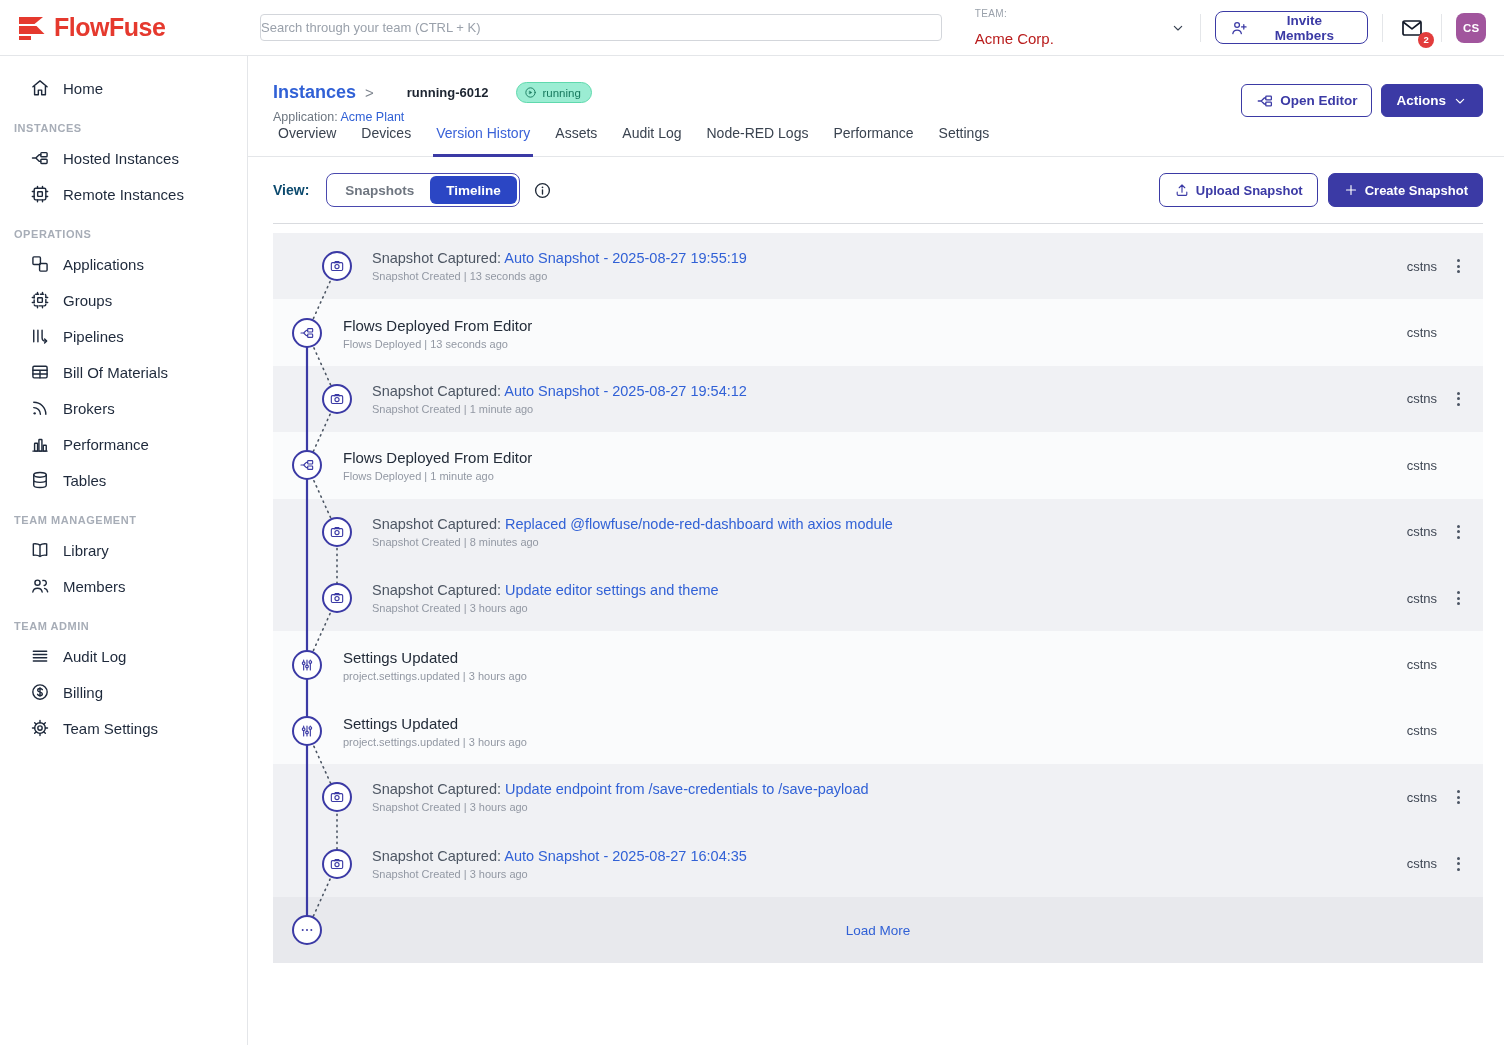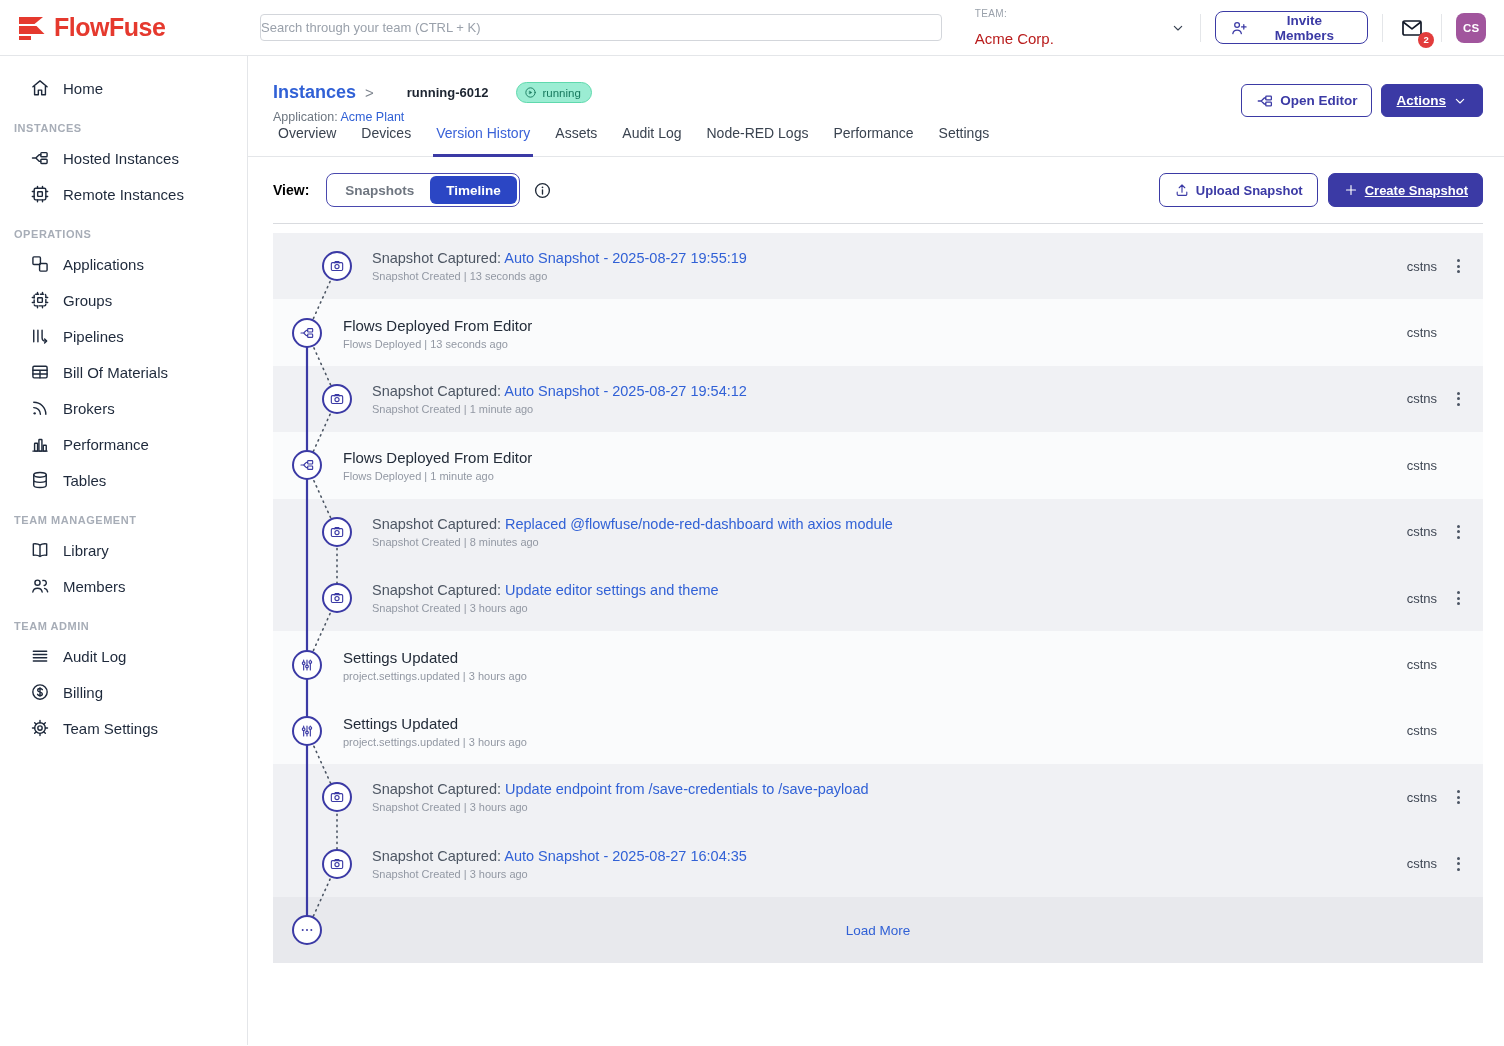--- a/index.html
+++ b/index.html
@@ -41,30 +41,30 @@
   .crumb-root { color:var(--link_blue); font-size:18px; font-weight:bold; cursor:pointer; }
   .crumb-sep { color:#7c838d; font-size:15px; margin:0 9px; }
   .crumb-name { color:#1c2430; font-size:13px; font-weight:bold;margin-left:24px; }
   .status-badge { margin-left:28px; display:flex; align-items:center; gap:5px; background:var(--badge_bg); border:1px solid #5fd9ad; color:var(--badge_text); font-size:11.5px; border-radius:999px; padding:3px 10px 3px 7px; }
   .status-badge .icn { width:13px; height:13px; display:flex; }
   .app-line { margin-top:7px; font-size:12.5px; color:#6d7680; }
   .app-line a { color:var(--link_blue); text-decoration:none; cursor:pointer; }
   .head-actions { position:absolute; right:21px; top:28px; display:flex; gap:9px; }
   .btn { height:33px; display:flex; align-items:center; gap:6px; padding:0 14px; border-radius:6px; font-size:13.5px; font-weight:bold; cursor:pointer; font-family:inherit; border:1.5px solid var(--indigo); }
   .btn-outline { background:#fff; color:var(--indigo); }
-  .btn-solid { background:var(--indigo); color:#fff; border-color:var(--indigo);text-decoration:underline; }
+  .btn-solid { background:var(--indigo); color:#fff; border-color:var(--indigo); }
 
   
   .tabs { margin-top:1px; display:flex; gap:19px; padding-left:27px; border-bottom:1px solid #e4e6e9; }
   .tab { font-size:14px; color:#3a4350; padding:0 3px 13px 3px; cursor:pointer; border-bottom:3px solid transparent; margin-bottom:-1px; }
   .tab.active { color:#3a62d8; border-bottom-color:#3b3aa5; }
 
   
   .toolbar { margin:0 21px 0 25px; height:67px; display:flex; align-items:center; border-bottom:1px solid #d9dbdf; }
-  .view-label { font-size:14px; font-weight:bold; color:#000000; margin-right:17px; }
+  .view-label { font-size:14px; font-weight:bold; color:#0c4a6e; margin-right:17px; }
   .toggle-group { display:flex; align-items:center; border:1px solid #4a49ae; border-radius:8px; padding:2px; background:#fff; }
   .toggle-opt { height:28px; display:flex; align-items:center; padding:0 16px; font-size:13.5px; font-weight:bold; color:#6f7680; border-radius:6px; cursor:pointer; }
   .toggle-opt.active { background:var(--toggle_active); color:#fff; }
   .info-icn { width:19px; height:19px; color:#1f2937; margin-left:13px; cursor:pointer; display:flex; }
   .toolbar-right { margin-left:auto; display:flex; gap:10px; }
   .btn-sm { height:34px; border-radius:7px; font-size:13px; }
 
   
   .timeline { margin:9px 21px 0 25px; position:relative; }
   .t-row { position:relative; height:66.4px; }

